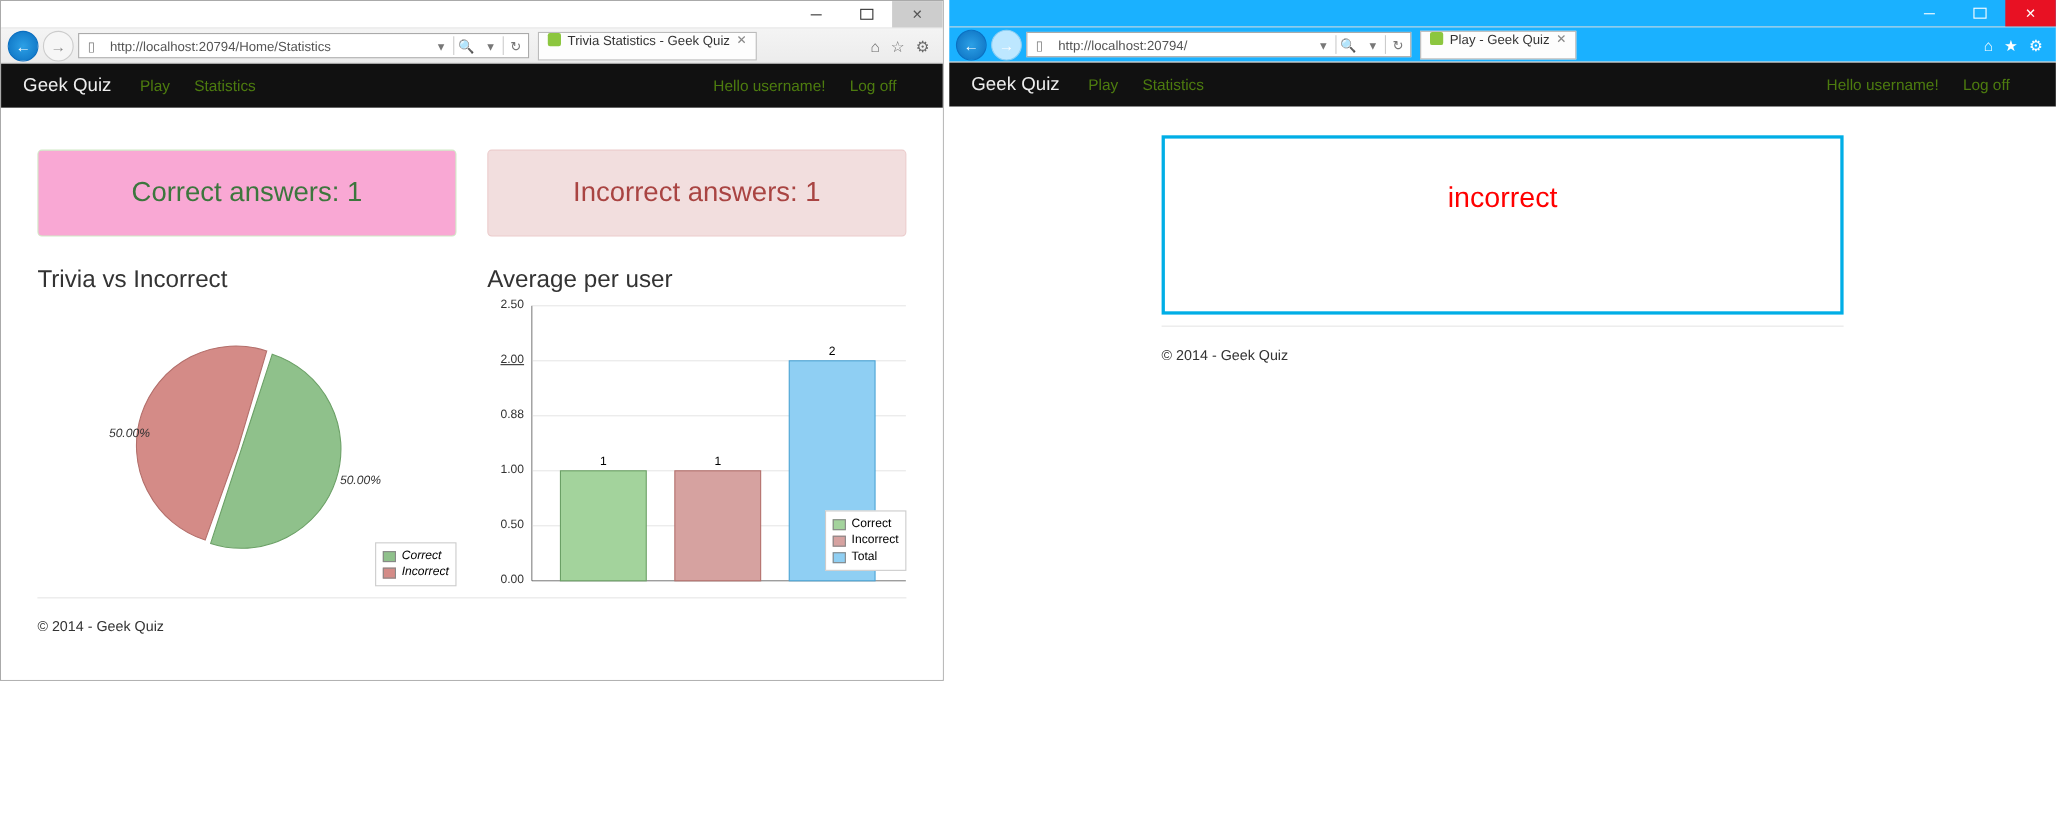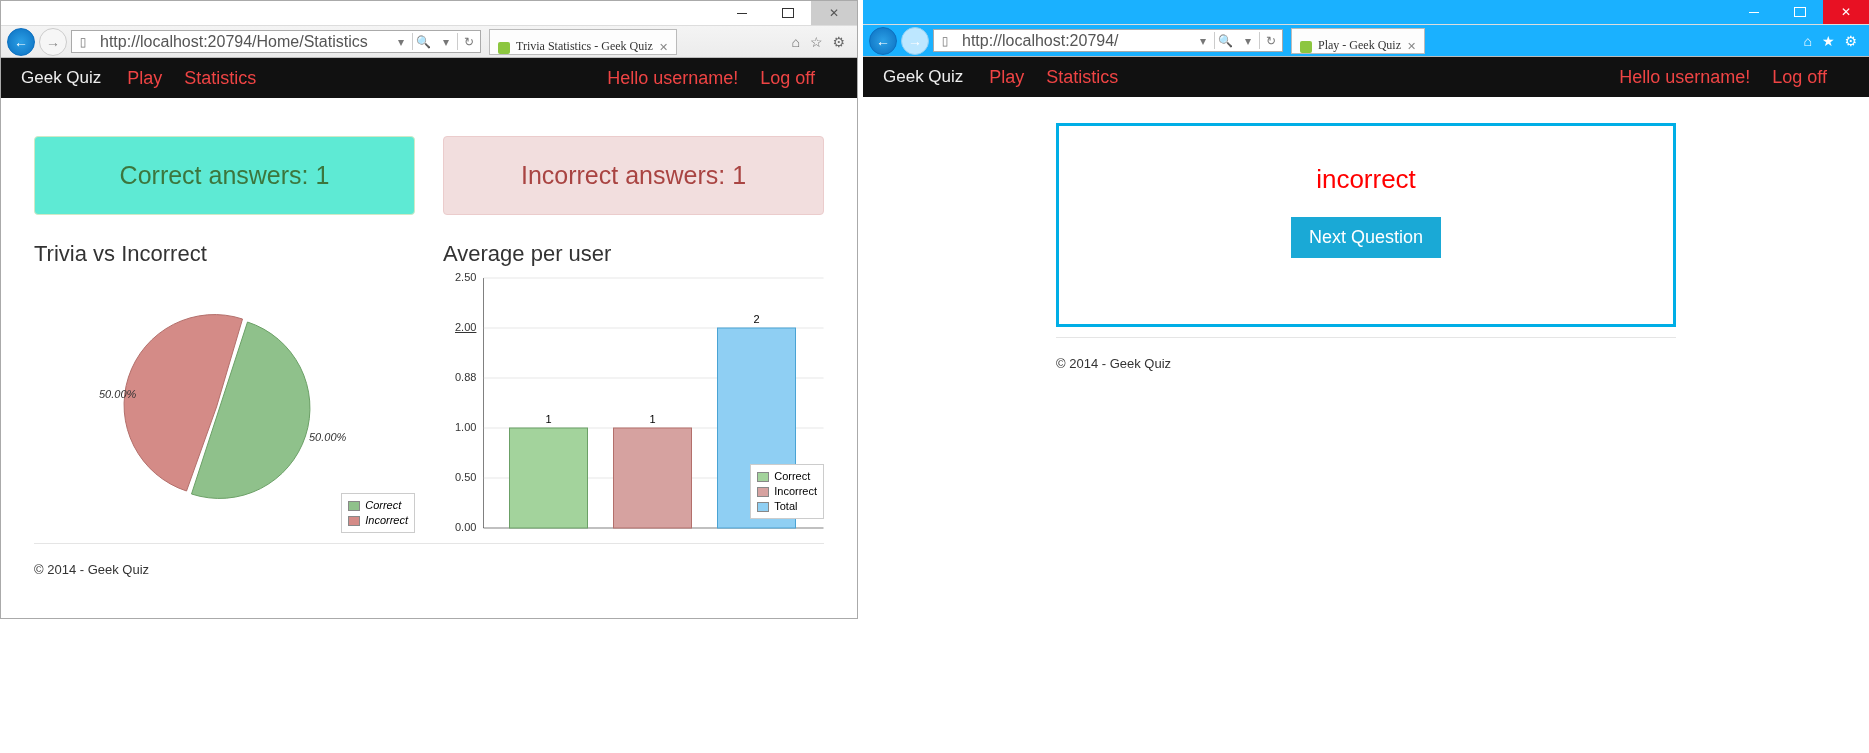--- a/index.html
+++ b/index.html
@@ -23,41 +23,41 @@
   .titlebar.right .tb-btn.max::before{ border-color:#fff; }
   
   .addr-row { height:32px; background:linear-gradient(#f4f4f4,#ececec); display:flex; align-items:center; padding:0 6px; gap:4px; border-bottom:1px solid #bbb;}
   .addr-row.right{ background:linear-gradient(#1ab1ff,#1ab1ff); }
   .nav-btn { width:28px; height:28px; border-radius:50%; display:flex; align-items:center; justify-content:center; font-size:14px;}
   .nav-back { background:radial-gradient(#2ca0e6,#0b6fc0); color:#fff; border:1px solid #0b6fc0;}
   .nav-fwd  { background:#f6f6f6; color:#888; border:1px solid #ccc; border-radius:50%;}
   .addr-box { flex:0 0 auto; display:flex; align-items:center; background:#fff; border:1px solid #aaa; height:23px;}
   .addr-box.left{ width:410px; }
   .addr-box.right{ width:350px; }
-  .addr-input { flex:1; border:none; outline:none; font-size:16px; padding:0 6px; color:#555;}
+  .addr-input { flex:1; border:none; outline:none; font-size:12px; padding:0 6px; color:#555;}
   .addr-glyph { width:22px; text-align:center; color:#777; font-size:12px;}
   .addr-sep{ width:1px;height:17px;background:#ccc;}
-  .tab { display:flex; align-items:flex-end; background:#fdfdfd; border:1px solid #bbb; height:26px; padding:0 8px; gap:6px; font-size:12px; color:#333; margin-left:4px;font-family:Liberation Serif, serif;}
+  .tab { display:flex; align-items:flex-start; background:#fdfdfd; border:1px solid #bbb; height:26px; padding:0 8px; gap:6px; font-size:12px; color:#333; margin-left:4px;}
   .tab .favicon{ width:12px;height:12px;background:#8cc63f; border-radius:2px;}
   .tab .x{ font-size:11px; color:#888;}
   .tool-icons { margin-left:auto; display:flex; gap:10px; padding-right:6px; color:#6a6a6a;}
   .tool-icons.right{ color:#fff;}
   .tool-icons span{ font-size:14px;}
   
   .site-nav { height:40px; background:#111; color:#ccc; display:flex; align-items:center; padding:1px 20px; font-size:14px;}
   .brand{ color:#eee; font-size:17px; margin-right:26px;}
-  .navlink{ color:#ef4444; margin-right:22px; font-size:18px; cursor:pointer;}
+  .navlink{ color:#4d7c0f; margin-right:22px; font-size:14px; cursor:pointer;}
   .nav-spacer{ flex:1;}
   
   .page-body{ flex:1; overflow:hidden; background:#fff;}
   .container{ width:810px; margin:0 auto; padding:10px 10px 0 10px;}
   .container.right{ width:640px; padding-top:26px;}
   .alert-row{ display:flex; gap:28px; margin-top:28px;}
   .alert{ flex:1; padding:24px 10px; text-align:center; border-radius:4px; font-size:25px;}
-  .alert.success{ background:#5eead4; color:#3c763d; border:1px solid #d0e9c6;}
+  .alert.success{ background:#f9a8d4; color:#3c763d; border:1px solid #d0e9c6;}
   .alert.danger { background:#f2dede; color:#a94442; border:1px solid #ebcccc;}
   .charts-row{ display:flex; gap:28px; margin-top:26px;}
   .chart-col{ flex:1;}
   .chart-title{ font-size:22px; color:#333; margin-bottom:6px;}
   .pie-wrap{ position:relative; height:260px;font-style:italic;}
   .pie-lbl{ position:absolute; font-size:11px; color:#333;}
   .bar-wrap{ position:relative; height:260px;}
   .legend{ position:absolute; background:#fff; border:1px solid #ccc; padding:4px 6px; font-size:11px;}
   .legend-item{ display:flex; align-items:center; gap:5px; line-height:15px;}
   .swatch{ width:12px;height:10px; border:1px solid #888;}
@@ -240,21 +240,20 @@
       <span class="navlink">Statistics</span>
       <span class="nav-spacer"></span>
       <span class="navlink">Hello username!</span>
       <span class="navlink">Log off</span>
     </div>
 
     <div class="page-body">
       <div class="container right">
         <div class="quiz-box">
           <div class="incorrect">incorrect</div>
-          <button class="btn-next">Next Question</button>
           <div style="height:40px"></div>
         </div>
         <div class="footer">© 2014 - Geek Quiz</div>
       </div>
     </div>
   </div>
 
 </div>
 
 </body></html>

